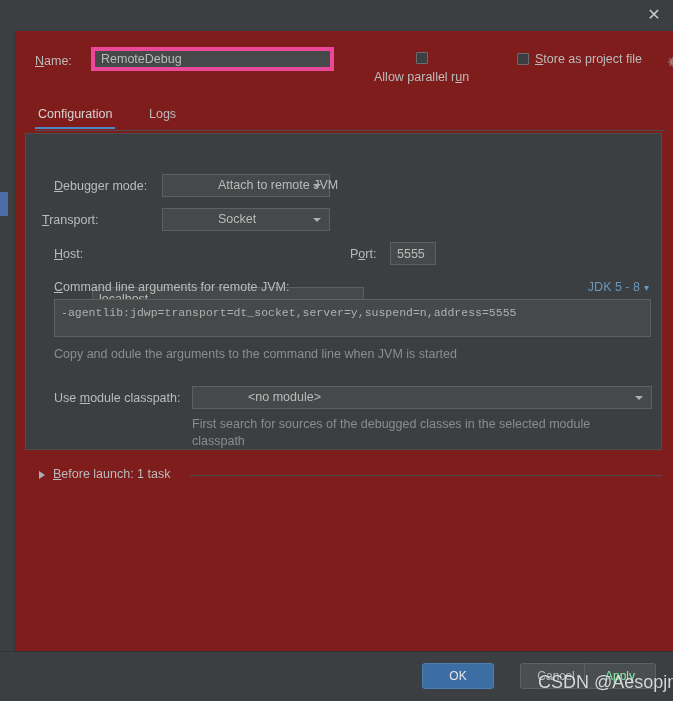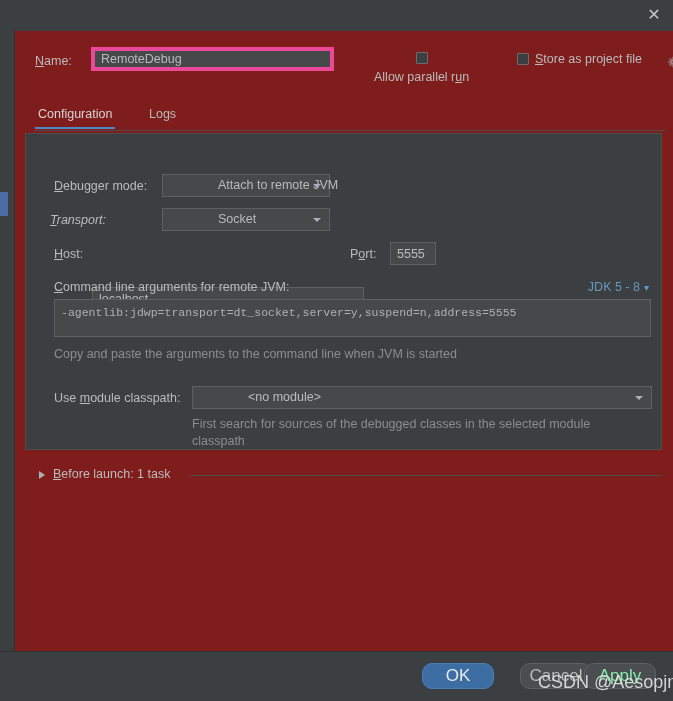--- a/index.html
+++ b/index.html
@@ -177,21 +177,21 @@
     right: 8px; top: 9px;
     width: 0; height: 0;
     border-left: 4px solid transparent;
     border-right: 4px solid transparent;
     border-top: 4px solid #a9b0b6;
   }
 
   #lbl-debugger-mode { left: 28px; top: 45px; }
   #combo-debugger-mode { left: 136px; top: 40px; width: 168px; }
 
-  #lbl-transport { left: 24px; top: 79px; font-style: italic; }
+  #lbl-transport { left: 16px; top: 79px; }
   #combo-transport { left: 136px; top: 74px; width: 168px; }
 
   #lbl-host { left: 28px; top: 113px; }
   .txt {
     position: absolute;
     box-sizing: border-box;
     background: #45494a;
     border: 1px solid #5e6060;
     height: 23px;
     color: #bbbbbb;
@@ -282,23 +282,23 @@
     left: 0; top: 651px;
     width: 673px; height: 50px;
     background: #3c3f41;
     border-top: 1px solid #323232;
   }
   .btn {
     position: absolute;
     top: 11px;
     height: 26px;
     box-sizing: border-box;
-    border-radius: 10px;
+    border-radius: 3px;
     font-family: "Liberation Sans", sans-serif;
-    font-size: 17px;
+    font-size: 12px;
     display: flex;
     align-items: center;
     justify-content: center;
     cursor: pointer;
   }
   #btn-ok {
     left: 422px; width: 72px;
     background: #3c6ea4;
     border: 1px solid #4a7eb5;
     color: #e8e8e8;
@@ -386,21 +386,21 @@
     <div class="lbl" id="lbl-port">P<span class="mn">o</span>rt:</div>
     <input class="txt" id="input-port" type="text" value="5555" style="">
 
     <div class="lbl" id="lbl-args"><span class="mn">C</span>ommand line arguments for remote JVM:</div>
     <div id="jdk-selector">
       <span>JDK 5 - 8</span><span class="chev">▾</span>
     </div>
 
     <textarea id="args-area" readonly="" style="">-agentlib:jdwp=transport=dt_socket,server=y,suspend=n,address=5555</textarea>
 
-    <div id="args-hint">Copy and paste the arguments to the command line when JVM is started</div>
+    <div id="args-hint">Copy and odule the arguments to the command line when JVM is started</div>
 
     <div class="lbl" id="lbl-module">Use <span class="mn">m</span>odule classpath:</div>
     <div class="combo" id="combo-module">
       <span class="val">&lt;no module&gt;</span>
       <span class="arrow"></span>
     </div>
     <div id="module-hint">First search for sources of the debugged classes in the selected module classpath</div>
   </div>
 
   <div id="before-launch">

